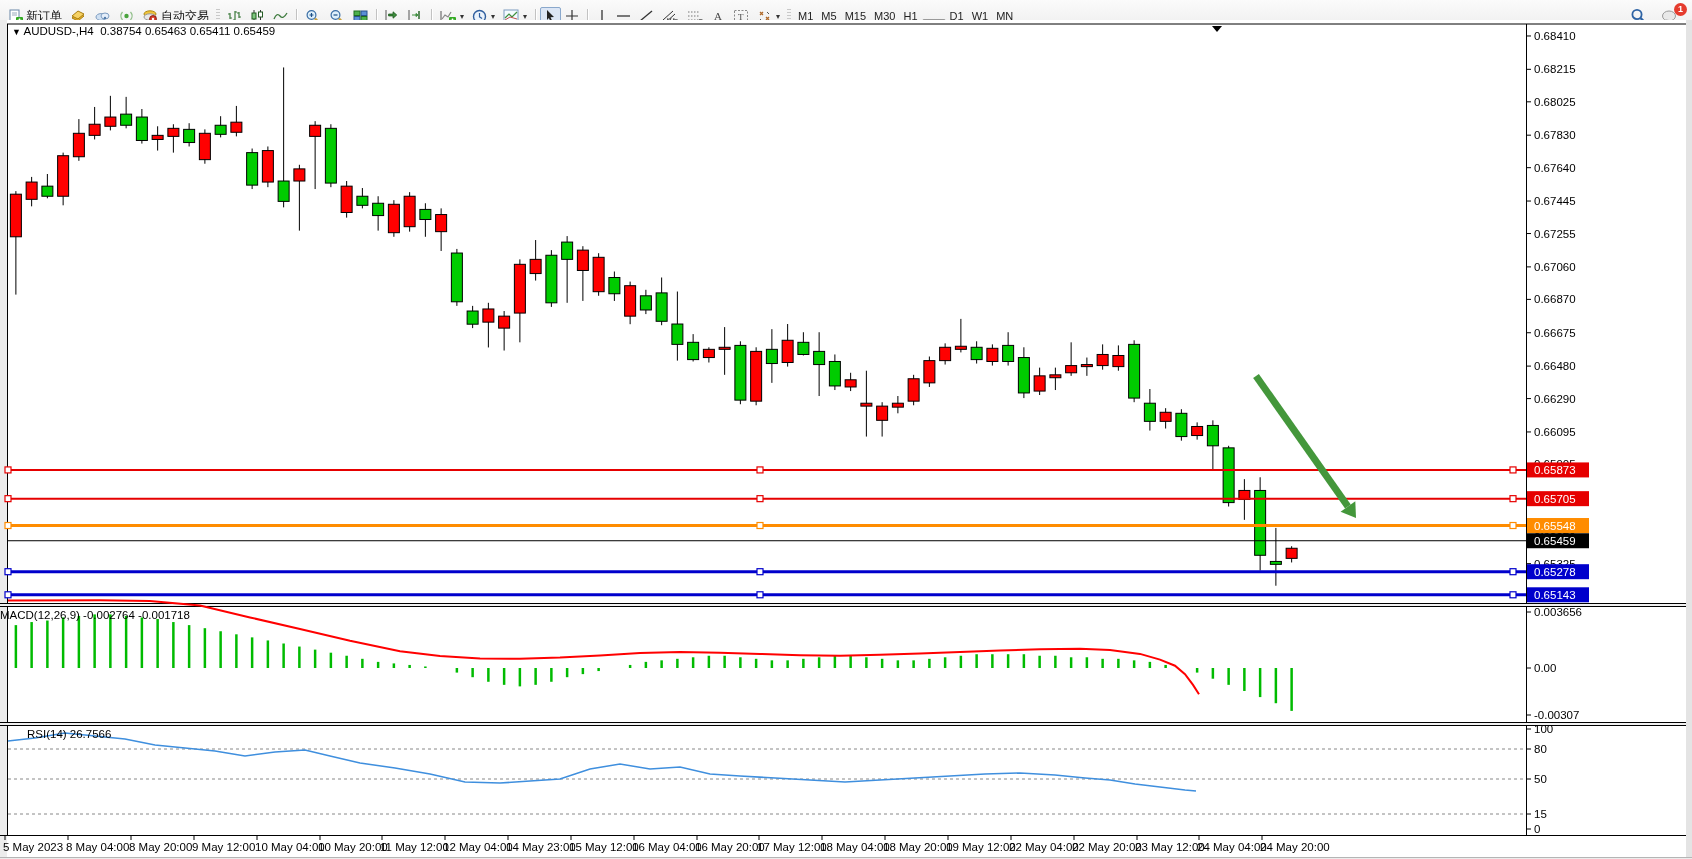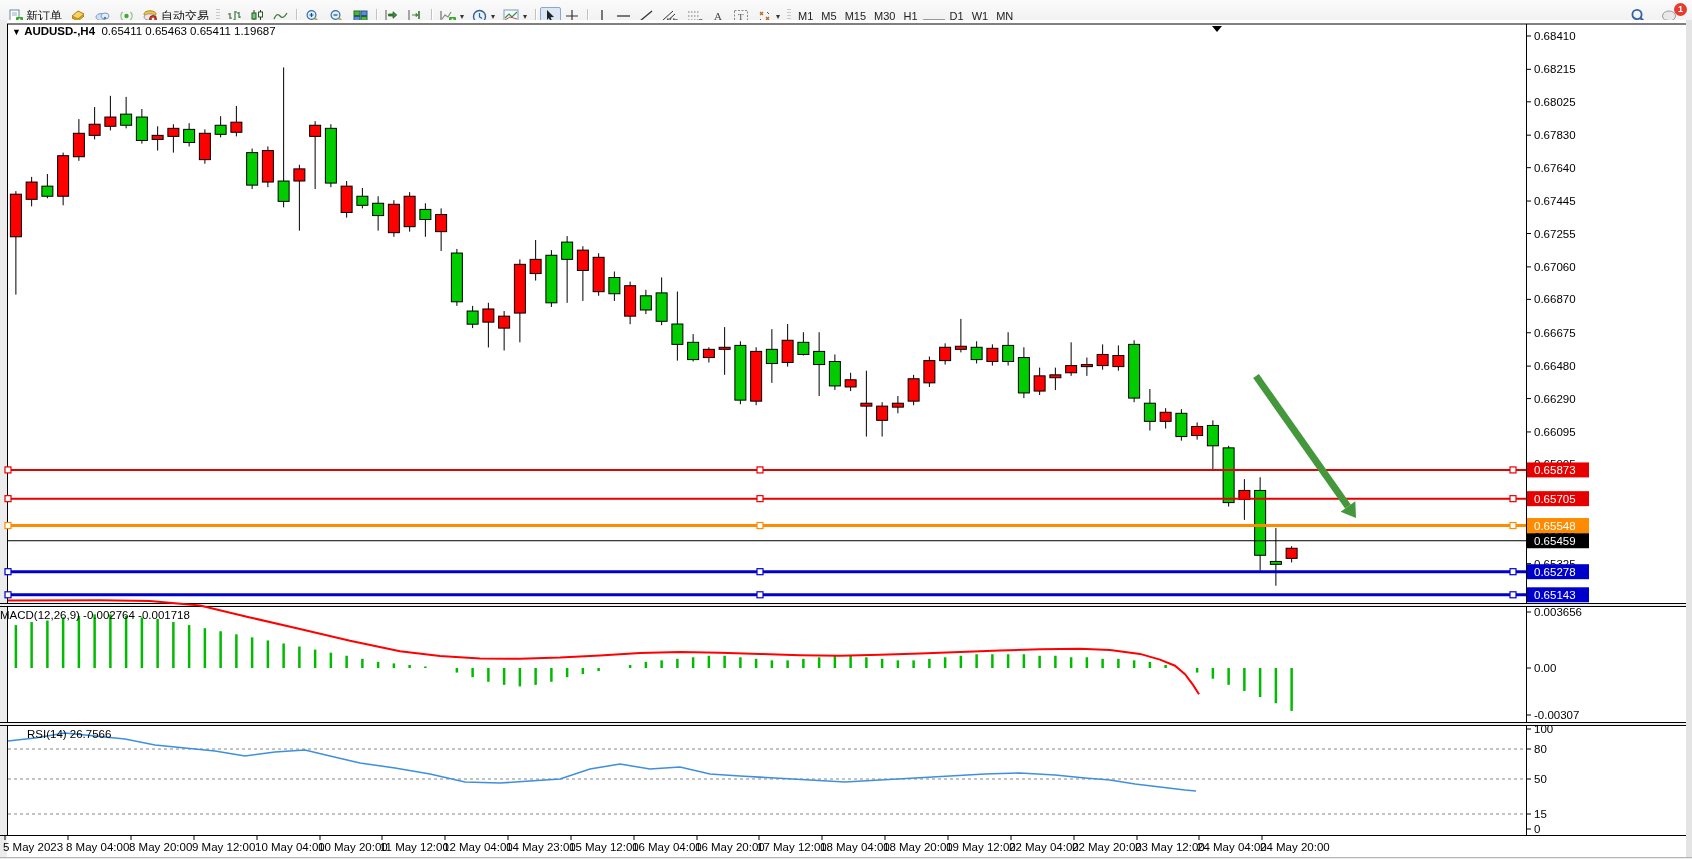--- a/index.html
+++ b/index.html
@@ -689,18 +689,18 @@
           <text x="1197" y="851" font-size="11.5" fill="#000" font-family="&quot;Liberation Sans&quot;, sans-serif">24 May 04:00</text>
           <line x1="1262" y1="836" x2="1262" y2="840" stroke="#000"></line>
           <text x="1260" y="851" font-size="11.5" fill="#000" font-family="&quot;Liberation Sans&quot;, sans-serif">24 May 20:00</text>
           <line x1="0" y1="857.5" x2="1692" y2="857.5" stroke="#b5b5b5"></line>
         </g>
         <polygon points="1212,26 1222,26 1217,32" fill="#000"></polygon>
       </svg></div>
 
   <div class="ovl" style="left:12px;top:25px;">
     <span style="font-size:9px;">▼</span>
-    <b style="font-weight:bold;">AUDUSD-,H4</b>&nbsp;
-    <span>0.65411 0.65463 0.65411 1.19687</span>
+    <b style="font-weight:normal;">AUDUSD-,H4</b>&nbsp;
+    <span>0.38754 0.65463 0.65411 0.65459</span>
   </div>
   <div class="ovl" style="left:0;top:609px;">MACD(12,26,9) -0.002764 -0.001718</div>
   <div class="ovl" style="left:27px;top:728px;">RSI(14) 26.7566</div>
 </div>
 
 </body></html>

